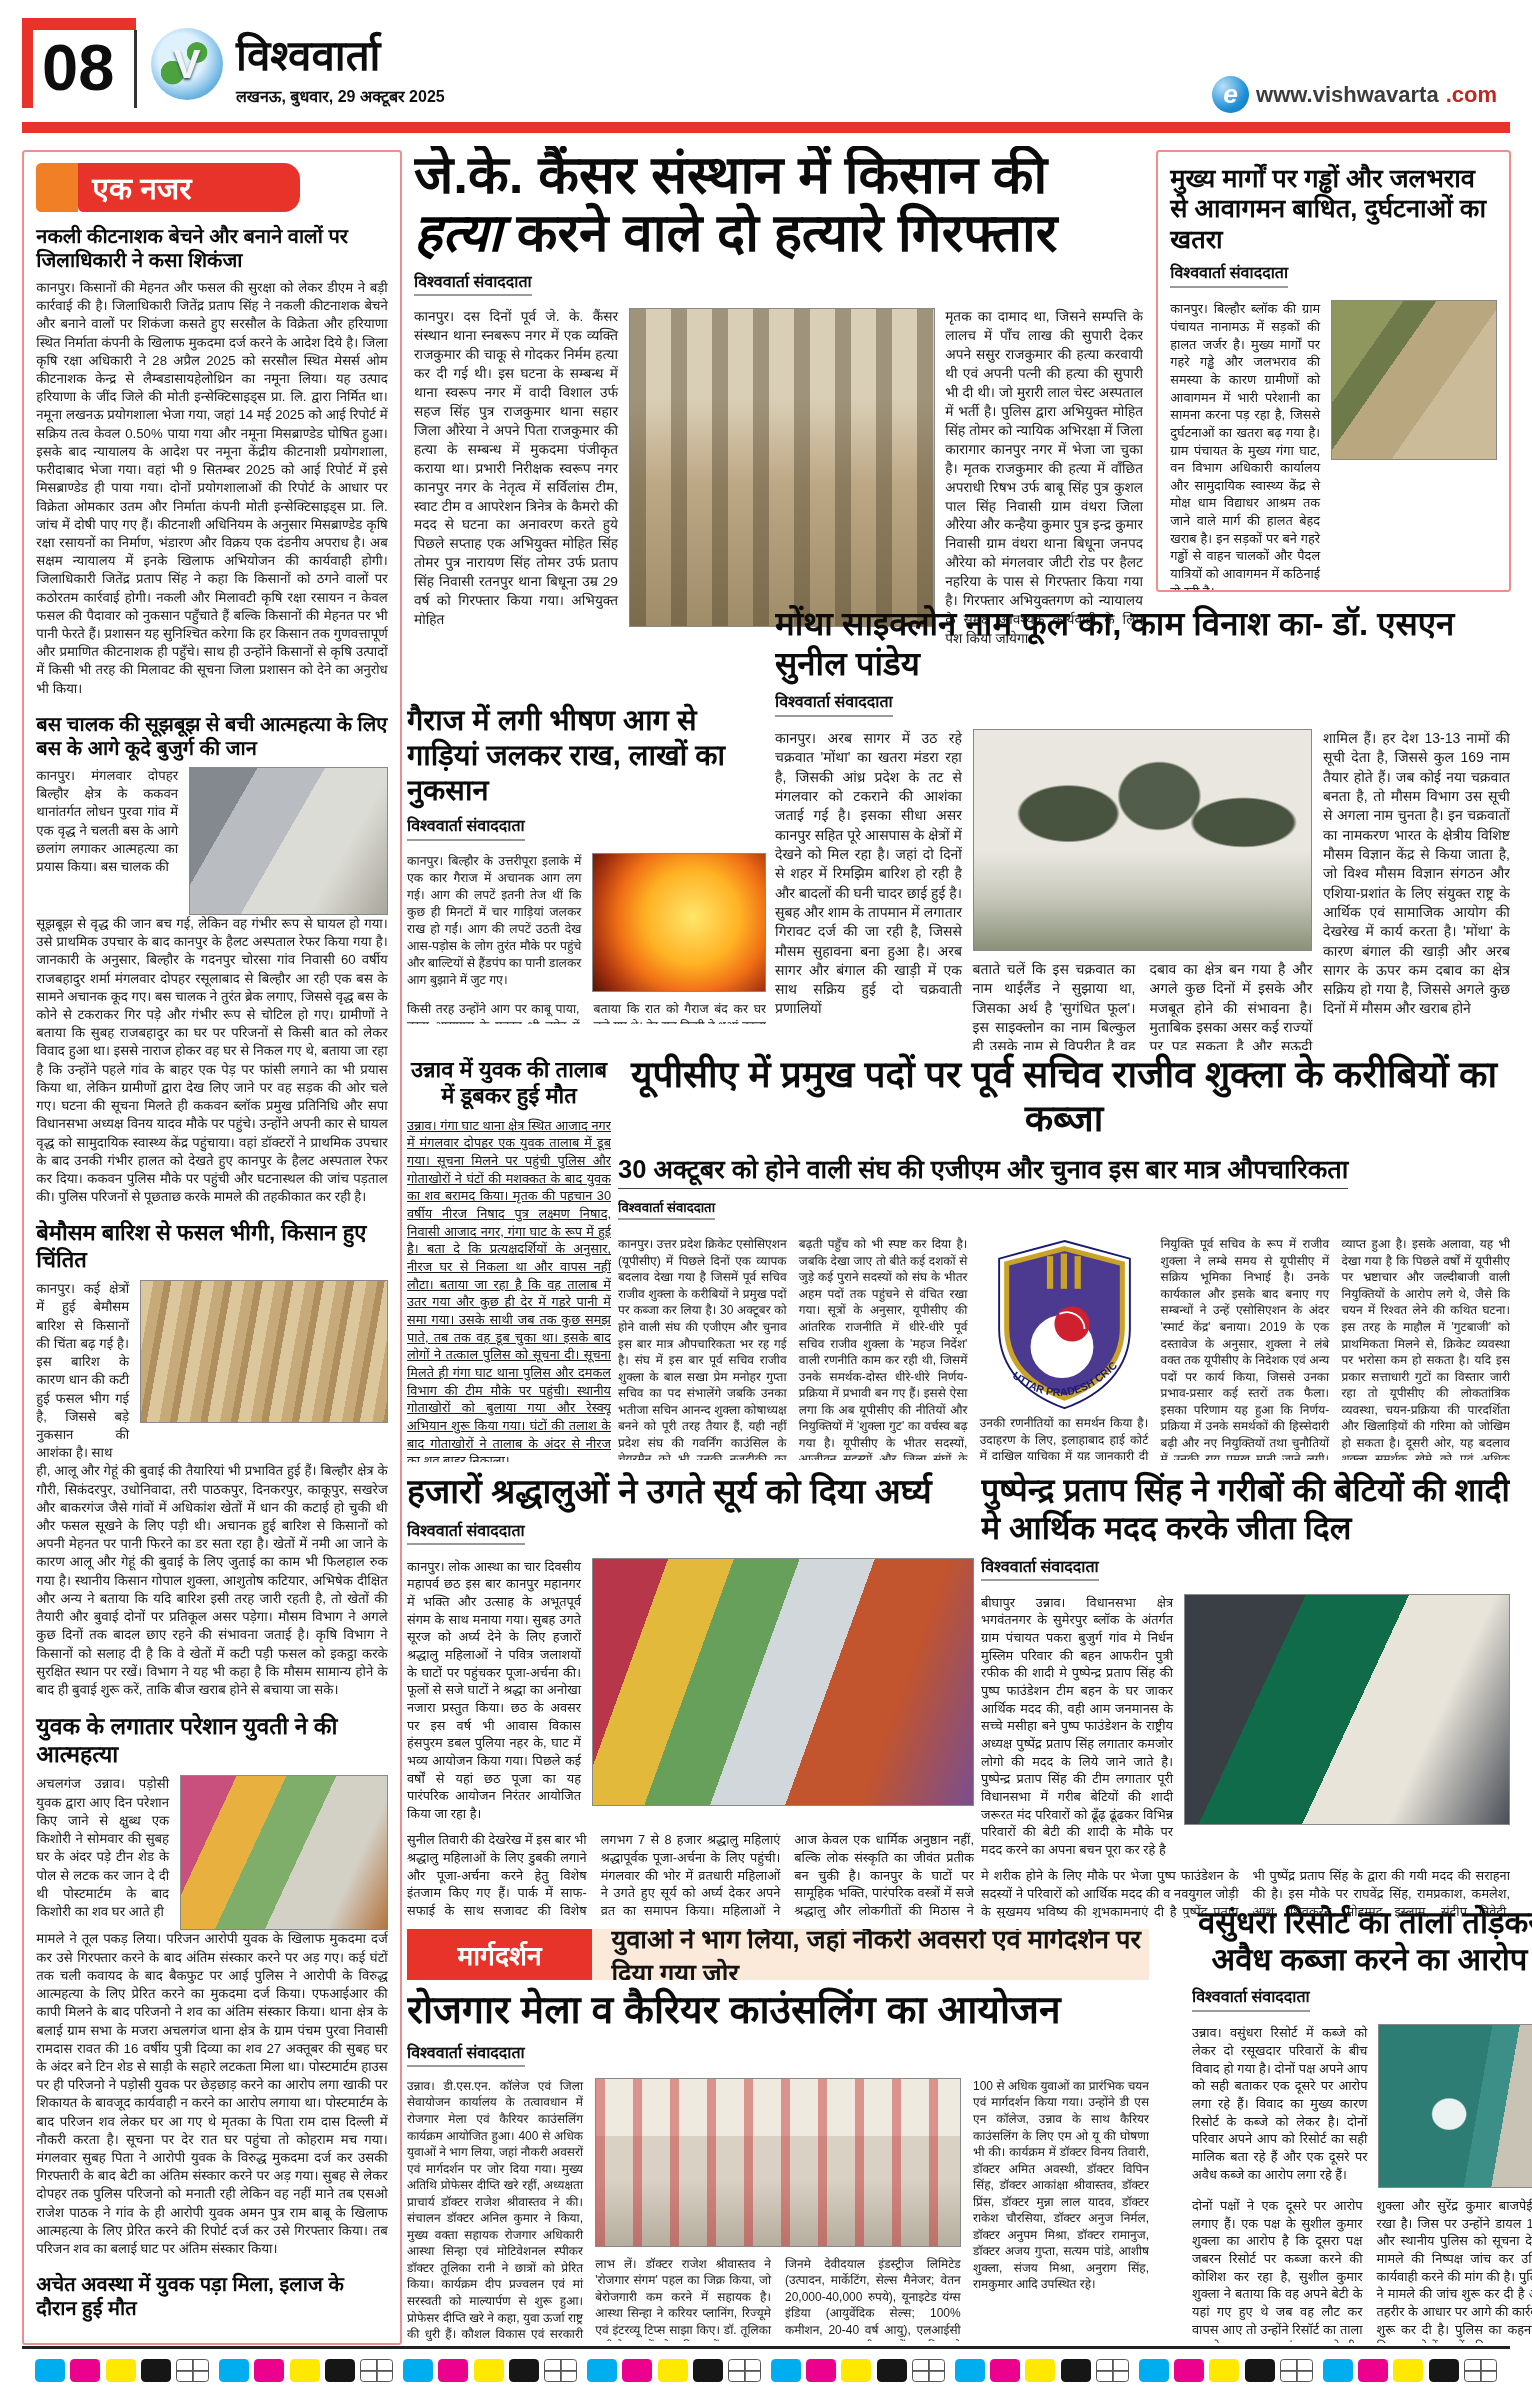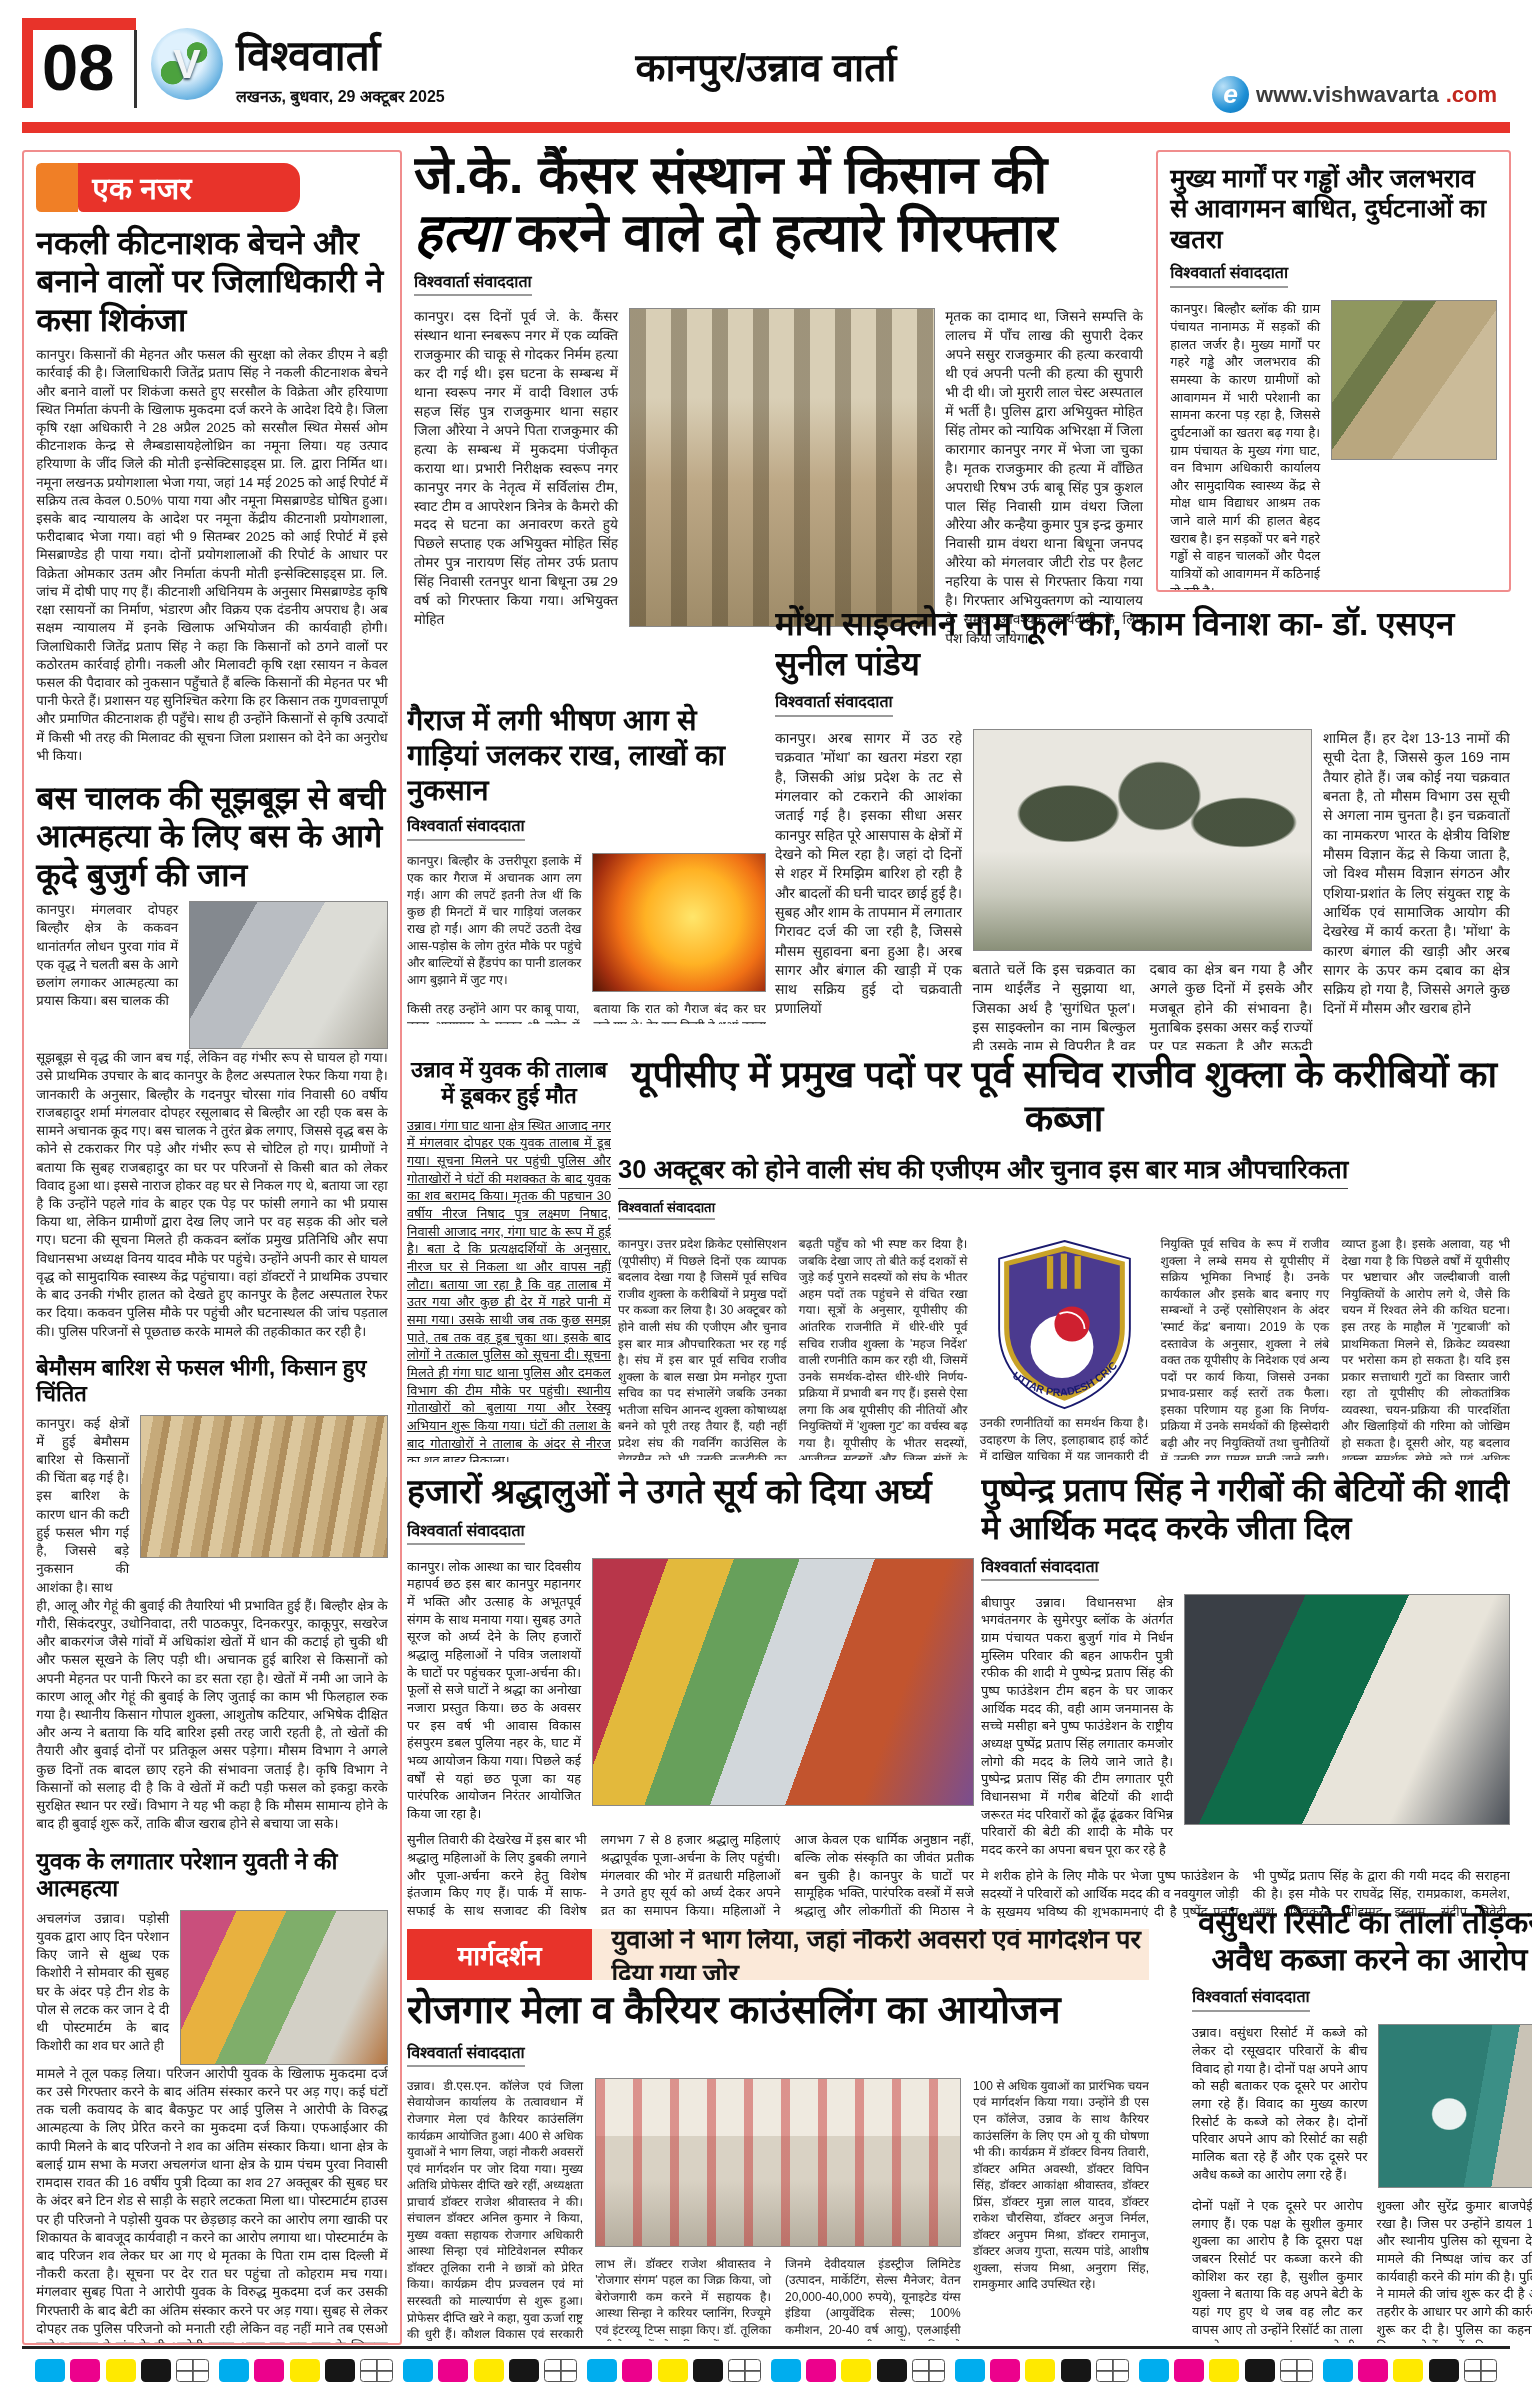--- a/index.html
+++ b/index.html
@@ -68,21 +68,21 @@
       linear-gradient(100deg,#2e7d74 0 58%,#3b8f86 58% 72%,#c9c3b6 72%); }
 
   
   #left-box { left:22px; top:150px; width:380px; height:2195px; }
   .ek-banner { display:flex; width:264px; height:49px; margin-bottom:12.3px; }
   .ek-banner .org { width:42px; background:#f07f26; border-radius:5.3px 0 0 5.3px; }
   .ek-banner .red { flex:1; background:#e8332a; border-radius:0 16px 16px 5.3px;
       display:flex; align-items:center; padding-left:14px;
       color:#fff; font-size:30px; font-weight:700; }
   .left-art { margin-bottom:14px; }
-  .left-art .hl { font-size:32px; margin-bottom:7px; }
+  .left-art .hl { font-size:20px; margin-bottom:7px; }
 
   #main-art { left:414px; top:146px; width:729px; height:560px; }
   .main-hl { font-size:53px; font-weight:700; line-height:1.1; color:#0b0b0b; }
   .main-hl .red { color:#000000;font-style:italic; }
   #main-art .body-txt { font-size:13.7px; }
 
   #pothole-box { left:1156px; top:150px; width:355px; height:442px; }
   #pothole-box .hl { font-size:25.5px; }
   #pothole-box .body-txt { font-size:12.8px; }
 
@@ -149,21 +149,20 @@
 
 <div class="page">
 
   <div class="corner-bar-h"></div>
   <div class="corner-bar-v"></div>
   <div class="page-number">08</div>
   <div class="hdr-rule-v"></div>
   <div class="globe">V</div>
   <div class="masthead">विश्ववार्ता</div>
   <div class="edition">लखनऊ,  बुधवार, 29 अक्टूबर 2025</div>
-  <div class="section-title">कानपुर/उन्नाव वार्ता</div>
   <div class="website">
     <span class="eicon">e</span>
     <span class="txt">www.vishwavarta</span>
       <span class="txt tld">.com</span>
   </div>
   <div class="hdr-red-rule"></div>
 
   <div id="left-box" class="box bordered">
     <div class="ek-banner">
       <div class="org"></div>

